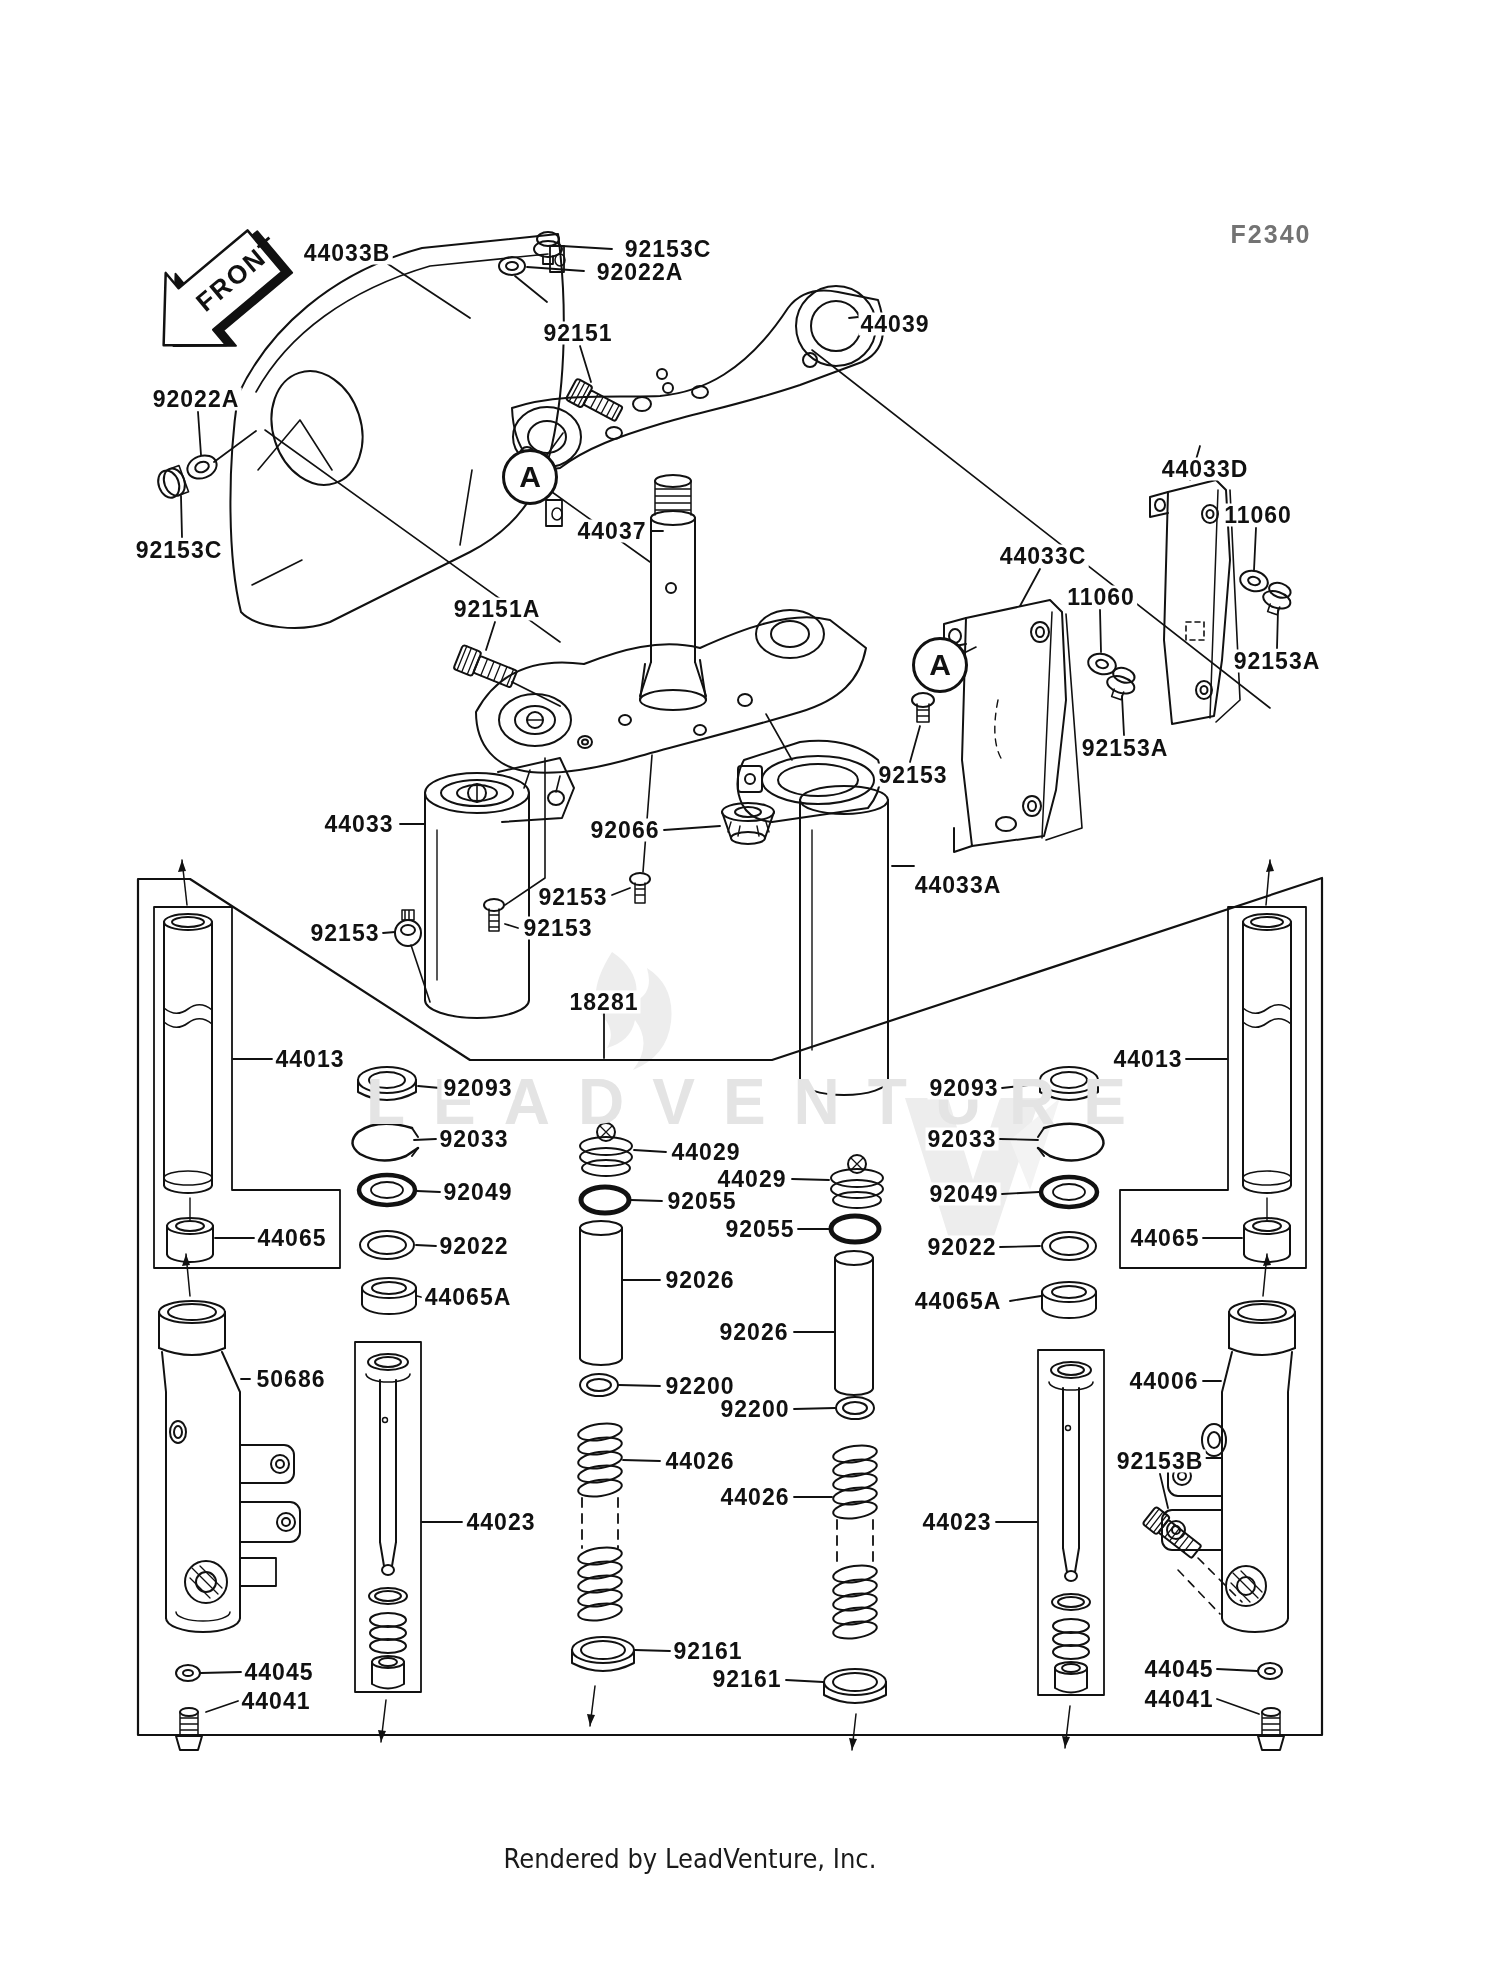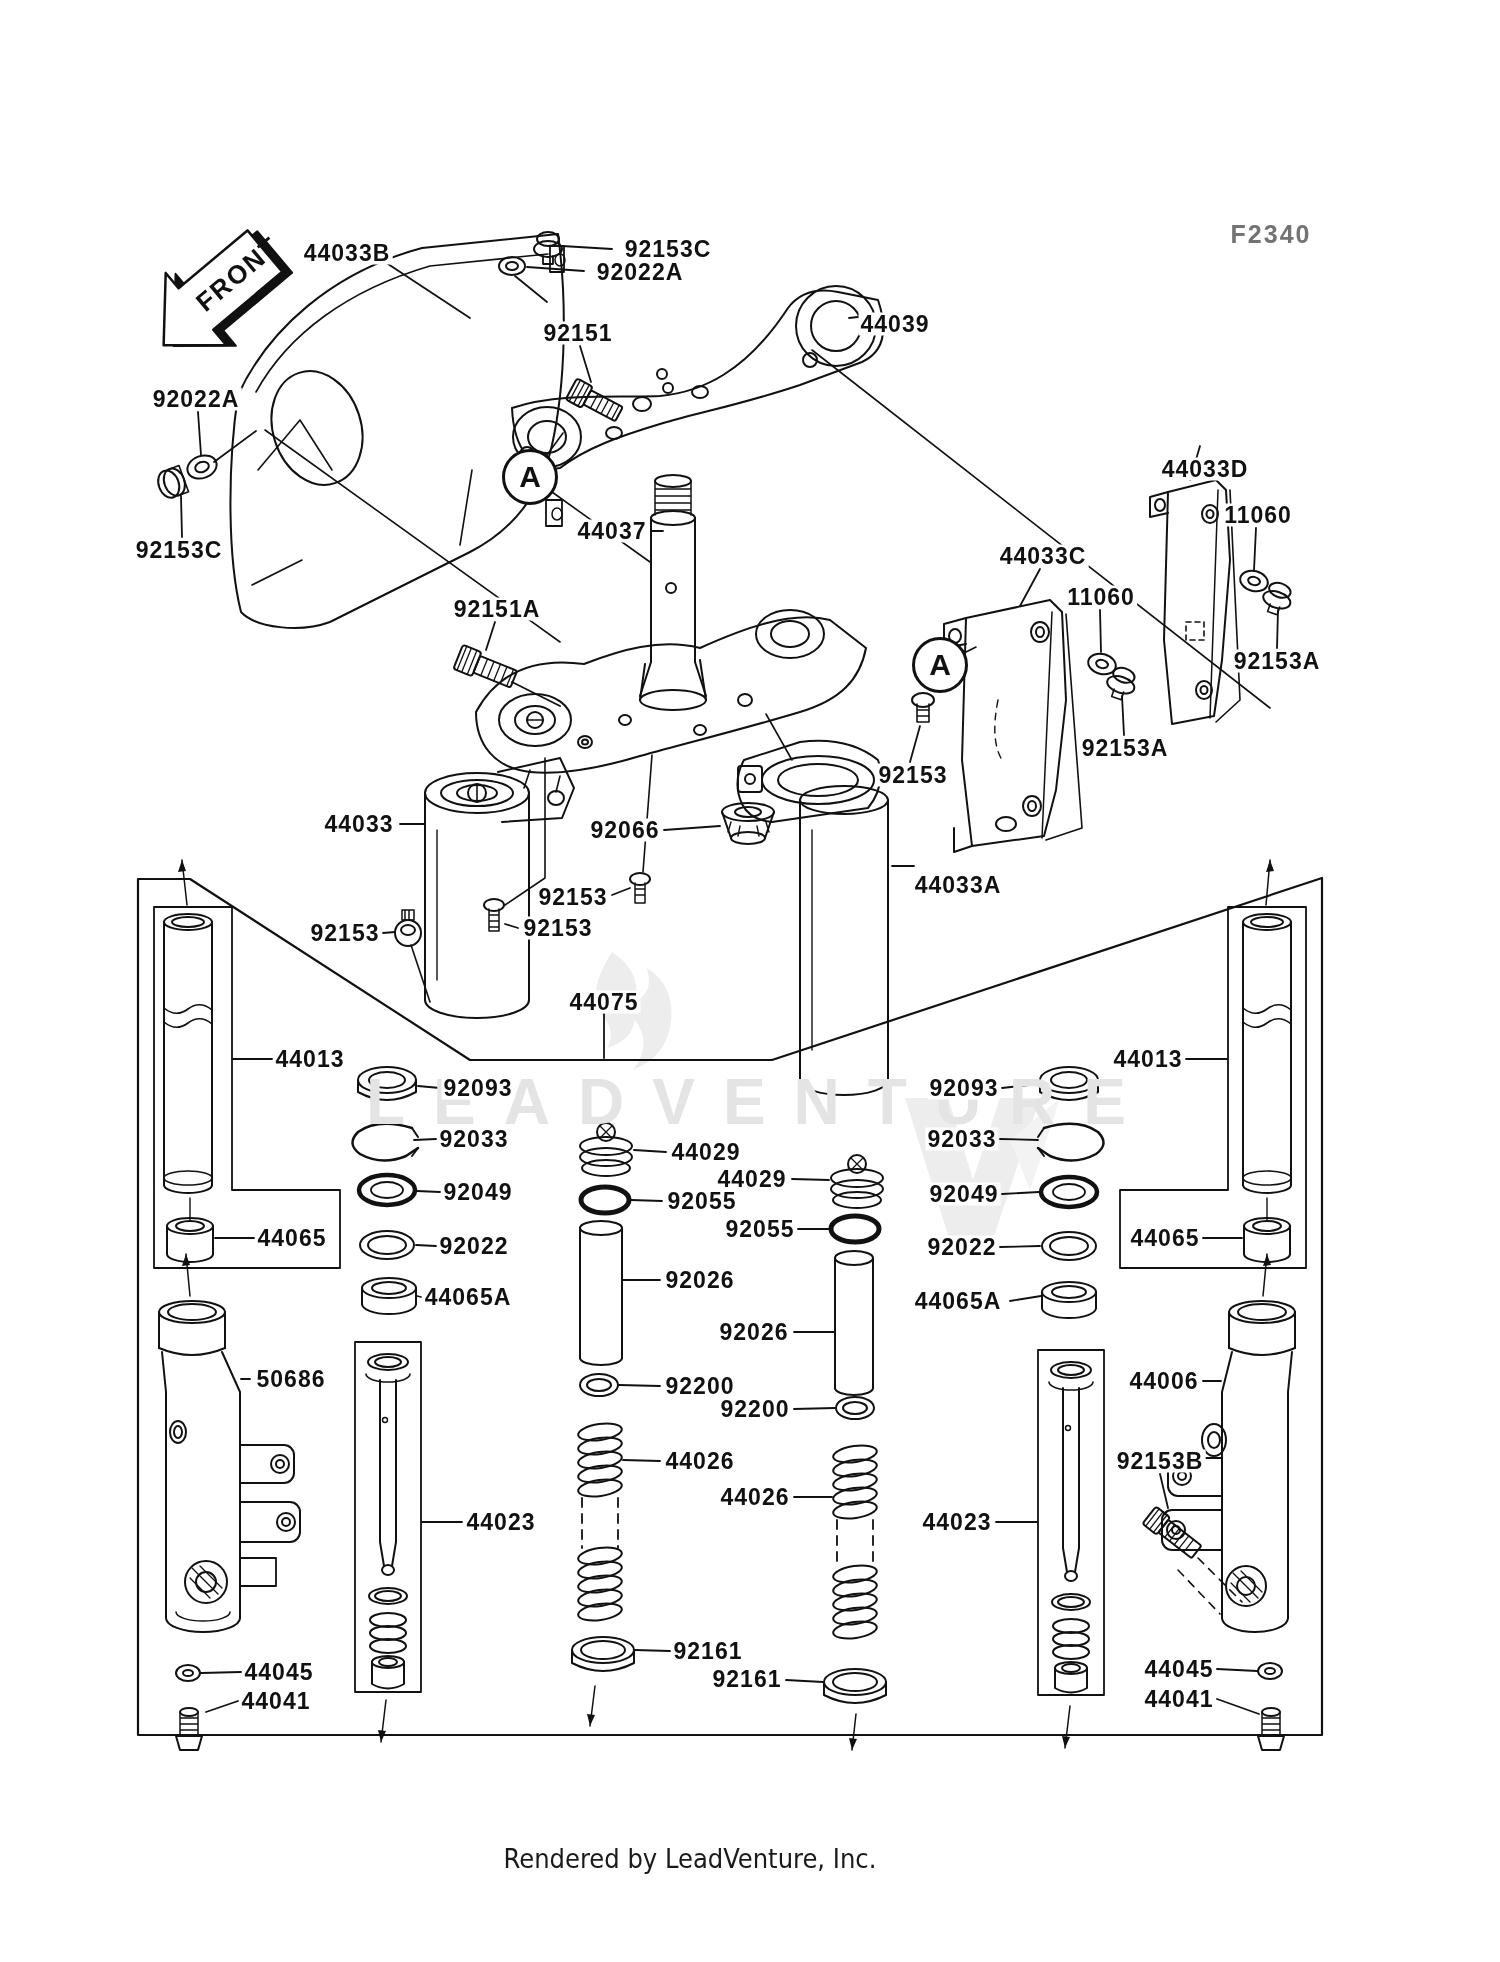--- a/index.html
+++ b/index.html
@@ -662,21 +662,21 @@
       <div class="callout" style="left: 345px; top: 933px;">
     <span>92153</span>
   </div>
       <div class="callout" style="left: 558px; top: 928px;">
     <span>92153</span>
   </div>
       <div class="callout" style="left: 573px; top: 897px;">
     <span>92153</span>
   </div>
       <div class="callout" style="left: 604px; top: 1002px;">
-    <span>44075</span>
+    <span>18281</span>
   </div>
       <div class="callout" style="left: 310px; top: 1059px;">
     <span>44013</span>
   </div>
       <div class="callout" style="left: 1148px; top: 1059px;">
     <span>44013</span>
   </div>
       <div class="callout" style="left: 478px; top: 1088px;">
     <span>92093</span>
   </div>

